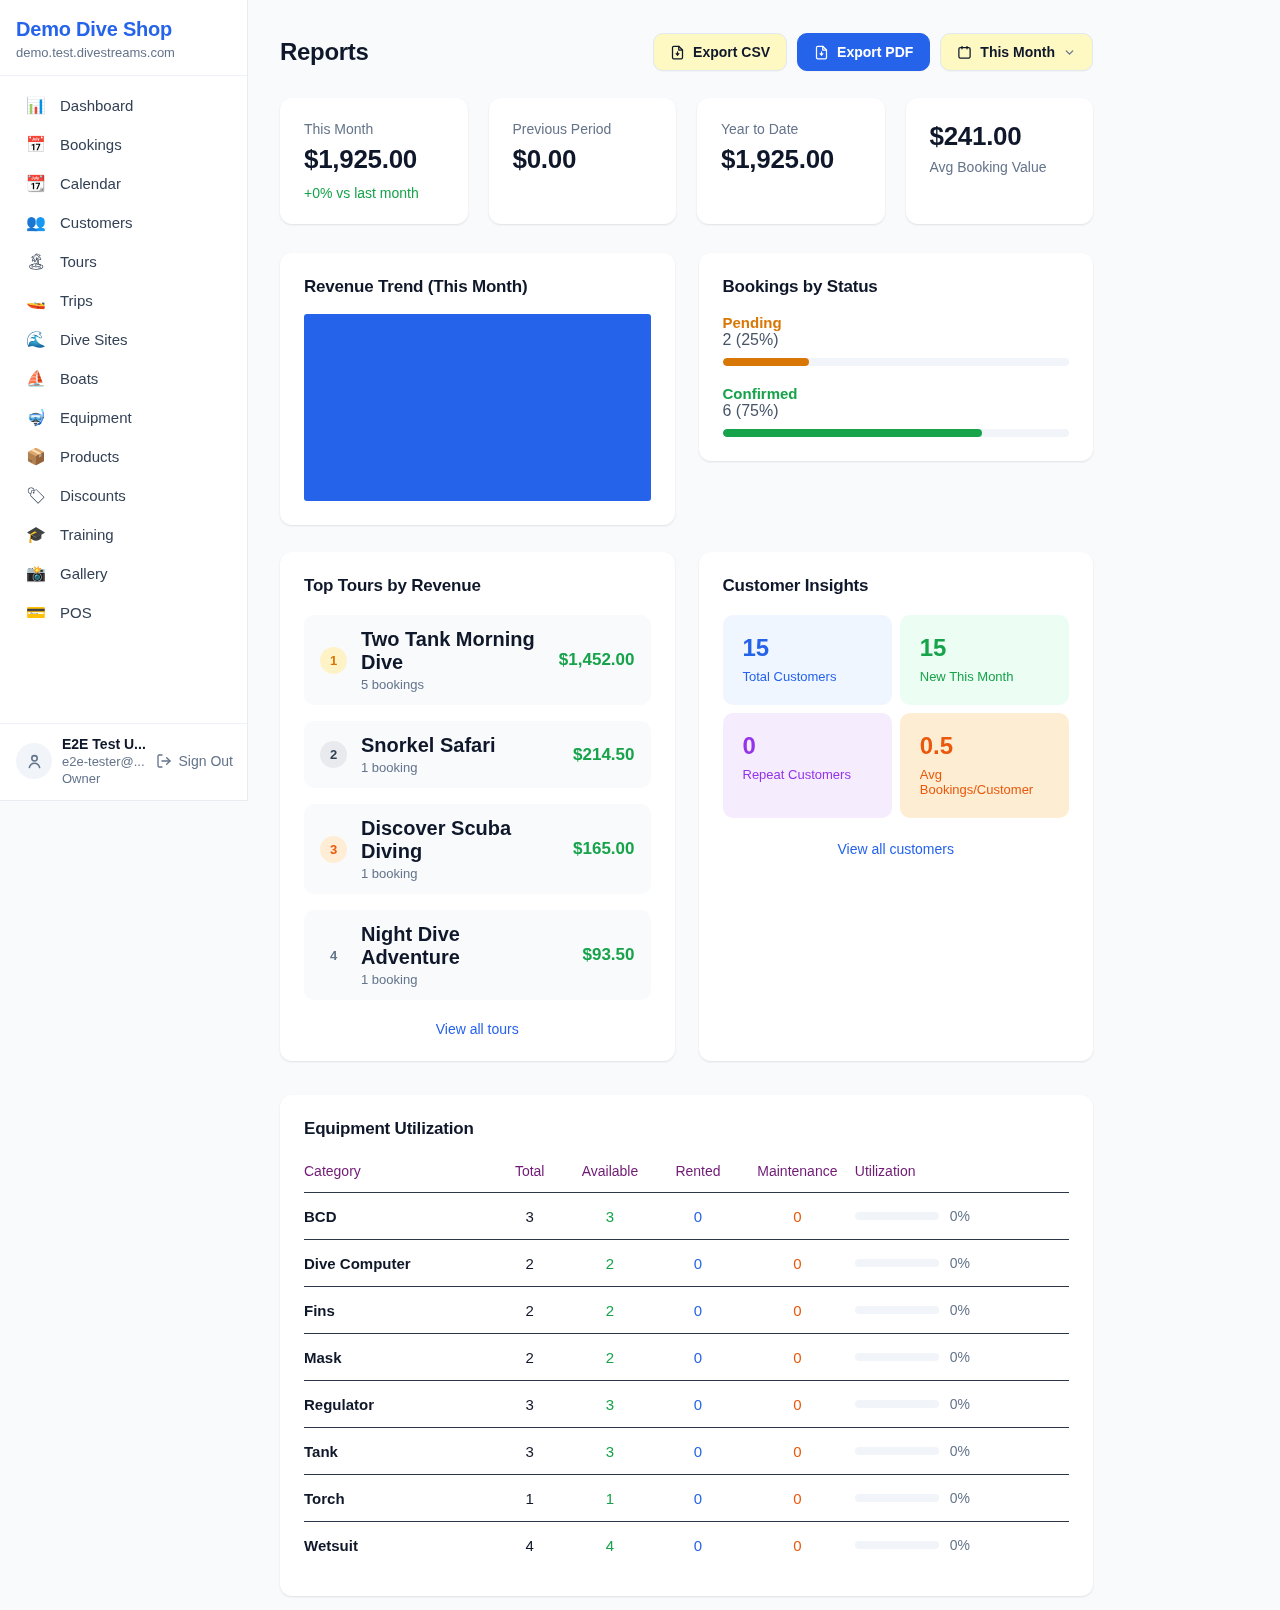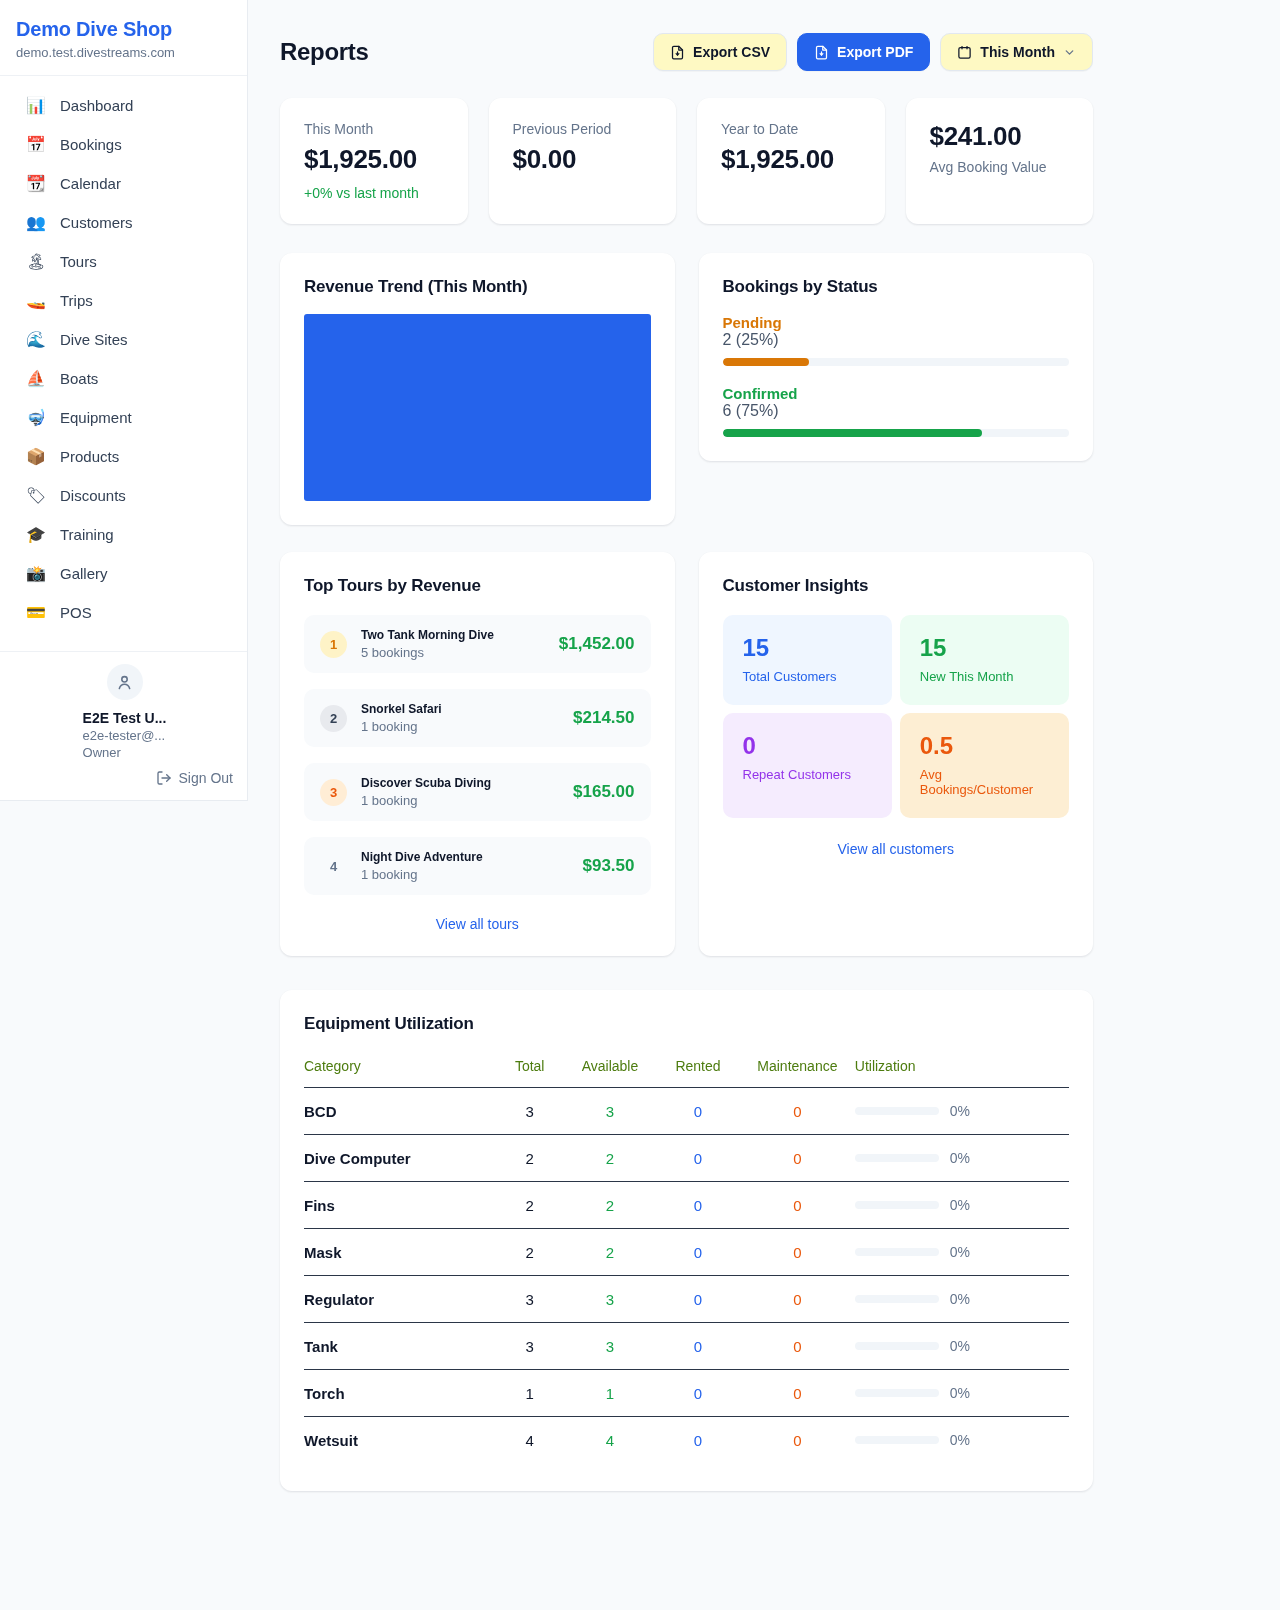--- a/index.html
+++ b/index.html
@@ -10,21 +10,21 @@
   
   .sidebar { position:absolute; top:0; left:0; width:248px; height:801px; background:#fff;
              border-right:1px solid #e8ecf1; border-bottom:1px solid #e8ecf1; }
   .brand { padding:18px 16px 15px; border-bottom:1px solid #eef1f5; }
   .brand-name { font-size:20px; font-weight:800; color:#2563eb; letter-spacing:-.2px; }
   .brand-domain { font-size:13px; color:#64748b; margin-top:4px; }
   .nav { padding:10px 0; }
   .nav-item { display:flex; align-items:center; gap:14px; padding:10px 26px; font-size:15px; color:#334155; cursor:pointer; }
   .nav-icon { width:20px; font-size:16px; text-align:center; flex:none; }
   .user-panel { position:absolute; bottom:0; left:0; right:0; border-top:1px solid #eef1f5;
-                padding:12px 14px 14px 16px; display:flex; align-items:center; gap:10px; background:#fff;flex-direction:column; }
+                padding:12px 14px 14px 16px; display:flex; align-items:center; gap:10px; background:#fff; }
   .avatar { width:36px; height:36px; border-radius:50%; background:#f1f5f9; color:#64748b;
             display:flex; align-items:center; justify-content:center; flex:none; }
   .user-info { min-width:0; }
   .user-name { font-size:14px; font-weight:700; white-space:nowrap; }
   .user-email,.user-role { font-size:13px; color:#64748b; margin-top:2px; white-space:nowrap; }
   .signout { margin-left:auto; display:flex; align-items:center; gap:7px; color:#64748b; font-size:14px;
              background:none; border:none; cursor:pointer; font-family:inherit; flex:none; }
 
   
   .main { margin-left:248px; padding:33px 63px 40px 32px; }
@@ -59,35 +59,35 @@
   .status-head { display:flex; justify-content:space-between; align-items:baseline; margin-bottom:9px;flex-direction:column; }
   .status-label { font-size:15px; font-weight:700; }
   .status-count { font-size:16px; color:#475569; }
   .status-track { height:8px; background:#f1f5f9; border-radius:5px; overflow:hidden; }
   .status-fill { height:100%; border-radius:5px; }
 
   .tours-list { margin-top:19px; display:flex; flex-direction:column; gap:16px; }
   .tour-item { display:flex; align-items:center; gap:14px; background:#f8fafc; border-radius:10px; padding:13px 16px; }
   .rank-badge { width:27px; height:27px; border-radius:50%; display:flex; align-items:center; justify-content:center;
                 font-size:13px; font-weight:600; flex:none; }
-  .tour-name { font-size:12px; font-weight:600; }
+  .tour-name { font-size:20px; font-weight:600; }
   .tour-bookings { font-size:13px; color:#64748b; margin-top:3px; }
   .tour-revenue { margin-left:auto; font-size:17px; font-weight:700; color:#16a34a; padding-left:10px; }
   .view-link { display:block; text-align:center; color:#2563eb; font-size:14px; margin-top:21px;
                text-decoration:none; cursor:pointer; }
 
   .insights-grid { margin-top:19px; display:grid; grid-template-columns:1fr 1fr; gap:8px; }
   .insight-tile { border-radius:10px; padding:19px 20px 21px; }
   .insight-value { font-size:24px; font-weight:800; }
   .insight-label { font-size:13px; margin-top:7px; }
   .insights-link { margin-top:23px; }
 
   .equip-panel { padding:24px 24px 28px; }
   table.equip { width:100%; border-collapse:collapse; margin-top:13px; }
-  .equip th { font-size:14px; font-weight:400; color:#4d7c0f; text-align:center; padding:11px 0 13px;
+  .equip th { font-size:14px; font-weight:400; color:#701a75; text-align:center; padding:11px 0 13px;
               border-bottom:1px solid #2b3648; }
   .equip th.left, .equip td.left { text-align:left; }
   .equip td { font-size:15px; text-align:center; padding:14.5px 0; border-bottom:1px solid #2b3648; }
   .equip tr:last-child td { border-bottom:none; }
   td.cat { font-weight:600; }
   td.c-avail { color:#16a34a; }
   td.c-rent { color:#2563eb; }
   td.c-maint { color:#ea580c; }
   .util-cell { display:flex; align-items:center; gap:11px; }
   .util-track { width:84px; height:8px; border-radius:5px; background:#f1f5f9; }

